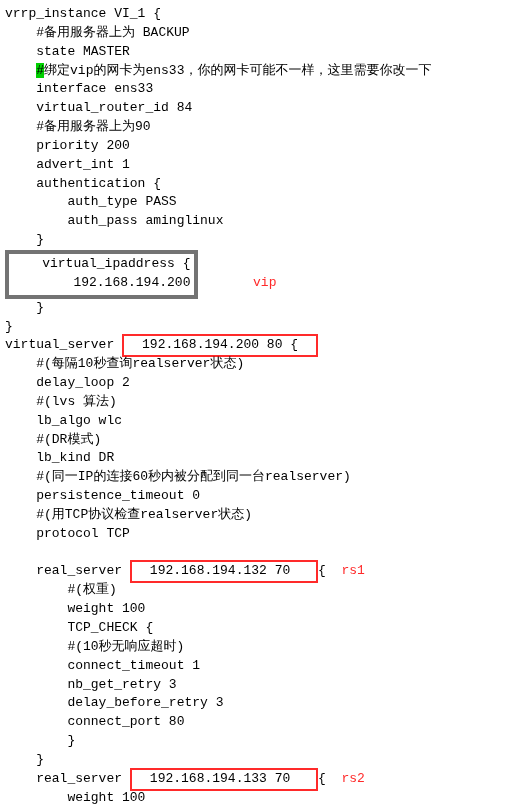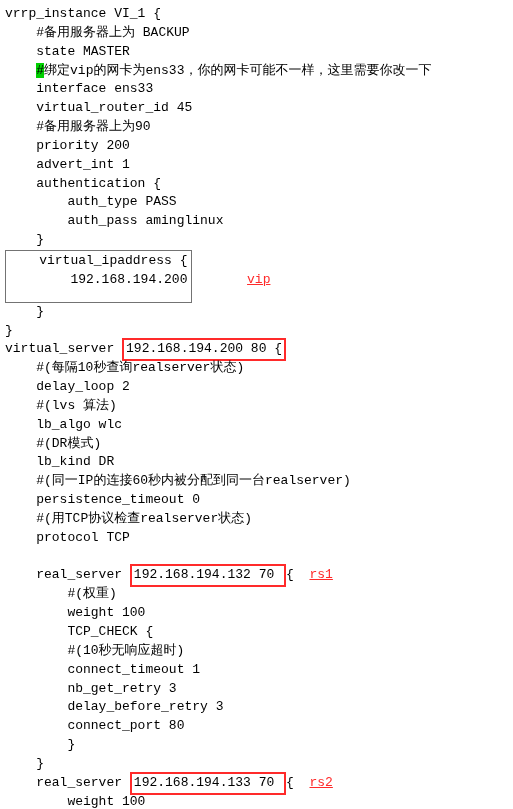--- a/index.html
+++ b/index.html
@@ -19,45 +19,44 @@
     white-space: pre;
     font-family: inherit;
   }
   .hl-green {
     background: #00d000;
     color: #000;
   }
   .box {
     border: 2px solid #ff2a2a;
     display: inline-block;
-    padding: 0 2px;
+    padding: 0 18px;
     margin: -2px 0;
   }
   .box-multi {
-    border: 1px solid #737373;
+    border: 4px solid #737373;
     display: inline-block;
-    padding: 1px 4px 12px 2px;
+    padding: 1px 4px 2px 2px;
     line-height: 1.45;
   }
   .label {
     color: #ff2a2a;
     font-family: inherit;
-    text-decoration: underline;
   }
   .row { white-space: pre; }
 </style>
 </head>
 <body>
 
 <pre><span class="row">vrrp_instance VI_1 {</span>
 <span class="row">    #备用服务器上为 BACKUP</span>
 <span class="row">    state MASTER</span>
 <span class="row"><span>    </span><span class="hl-green">#</span><span>绑定vip的网卡为ens33，你的网卡可能不一样，这里需要你改一下</span></span>
 <span class="row">    interface ens33</span>
-<span class="row">    virtual_router_id 45</span>
+<span class="row">    virtual_router_id 84</span>
 <span class="row">    #备用服务器上为90</span>
 <span class="row">    priority 200</span>
 <span class="row">    advert_int 1</span>
 <span class="row">    authentication {</span>
 <span class="row">        auth_type PASS</span>
 <span class="row">        auth_pass aminglinux</span>
 <span class="row">    }</span>
 <span class="row"><span class="box-multi"><span>    virtual_ipaddress {</span>
 <span>        192.168.194.200</span></span>       <span class="label">vip</span></span>
 <span class="row">    }</span>

